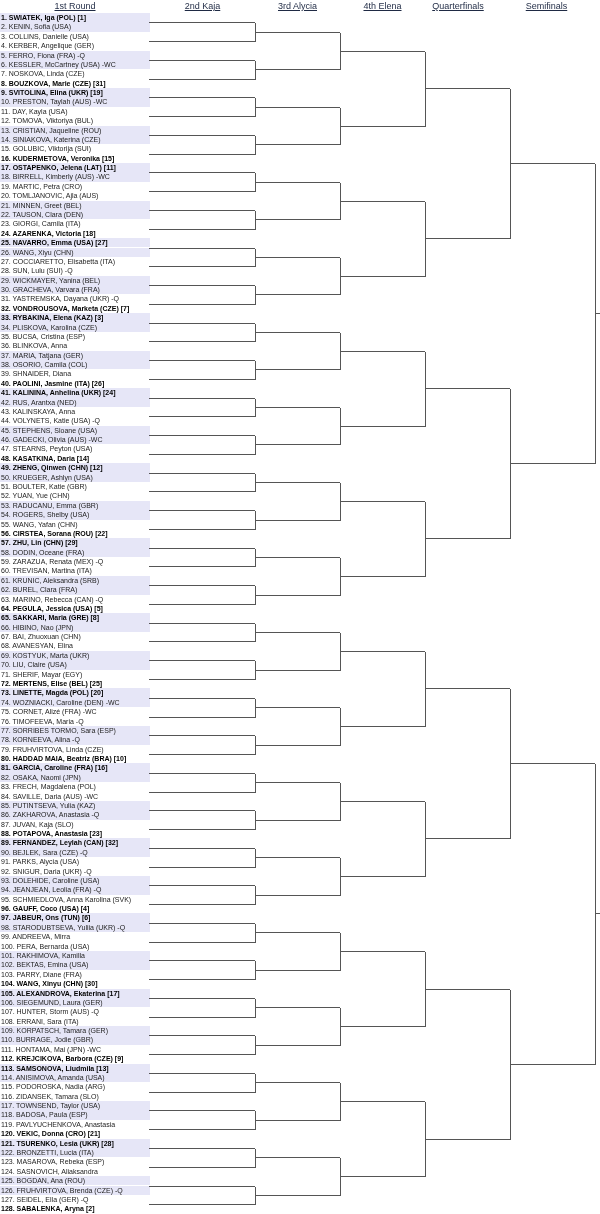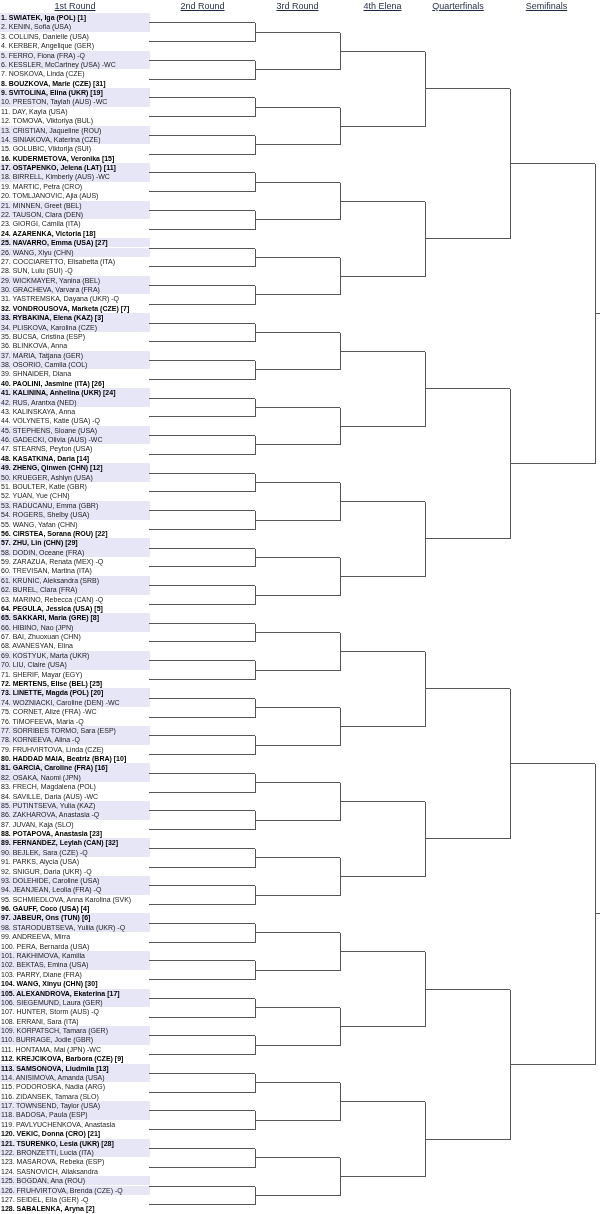--- a/index.html
+++ b/index.html
@@ -12,22 +12,22 @@
            white-space: nowrap; overflow: hidden; padding-left: 1px; box-sizing: border-box; cursor: pointer; }
     .row.shaded { background: #e6e6f7; }
     .row.seeded { font-weight: bold; color: #000; }
     #lines { position: absolute; left: 0; top: 0; width: 600px; height: 1214px; pointer-events: none; }
   </style>
 </head>
 <body>
 
 <div id="headers">
     <div class="round-header" style="left: 0px; width: 150px;">1st Round</div>
-    <div class="round-header" style="left: 155px; width: 95px;">2nd Round</div>
-    <div class="round-header" style="left: 250px; width: 95px;">3rd Round</div>
+    <div class="round-header" style="left: 155px; width: 95px;">2nd Kaja</div>
+    <div class="round-header" style="left: 250px; width: 95px;">3rd Alycia</div>
     <div class="round-header" style="left: 335px; width: 95px;">4th Elena</div>
     <div class="round-header" style="left: 408px; width: 100px;">Quarterfinals</div>
     <div class="round-header" style="left: 499px; width: 95px;">Semifinals</div>
   </div>
 <div id="rows">
     <div class="row shaded seeded" style="top: 0px; background: rgb(230, 230, 247);">1. SWIATEK, Iga (POL) [1]</div>
     <div class="row shaded" style="top: 9.38px; background: rgb(230, 230, 247);">2. KENIN, Sofia (USA)</div>
     <div class="row" style="top: 18.76px;">3. COLLINS, Danielle (USA)</div>
     <div class="row" style="top: 28.14px;">4. KERBER, Angelique (GER)</div>
     <div class="row shaded" style="top: 37.52px; background: rgb(230, 230, 247);">5. FERRO, Fiona (FRA) -Q</div>

